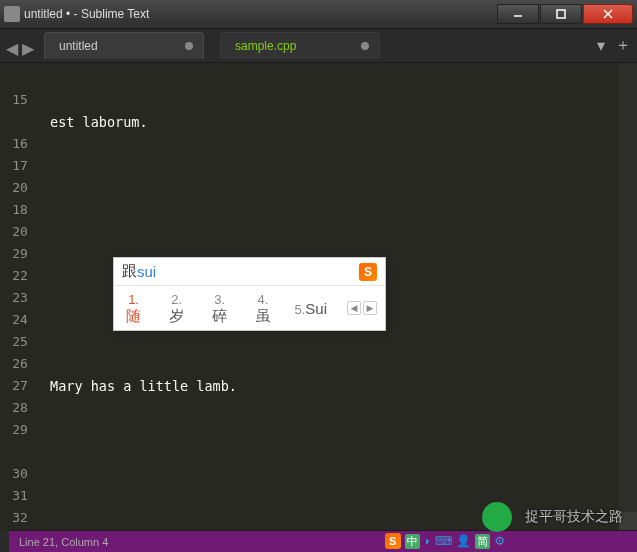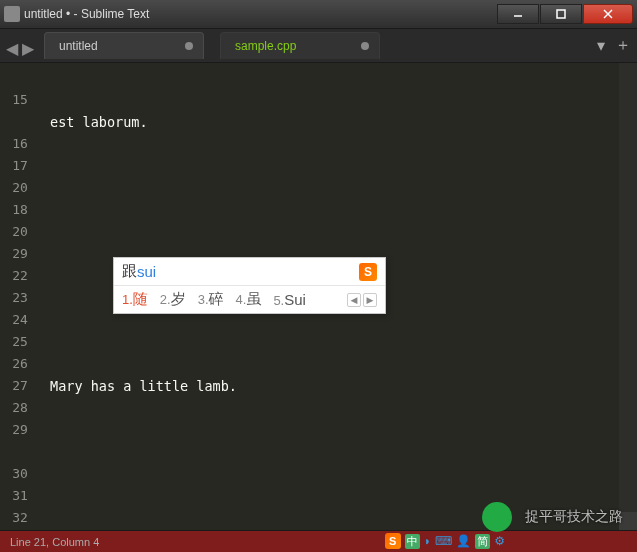--- a/index.html
+++ b/index.html
@@ -30,29 +30,29 @@
   .code-line { min-height: 22px; }
   
   .minimap { position: absolute; right: 0; top: 0; bottom: 0; width: 18px; background: #2d2d2a; }
   .scrollbar { position: absolute; right: 0; bottom: 0; width: 18px; height: 18px; background: #3a3a38; }
   
   .ime-popup { position: absolute; top: 257px; left: 113px; width: 273px; background: #fff; border: 1px solid #c8c8c8; font-family: Arial, 'Microsoft YaHei', sans-serif; font-size: 15px; box-shadow: 2px 2px 6px rgba(0,0,0,0.2); }
   .ime-comp-row { display: flex; align-items: center; padding: 4px 8px; border-bottom: 1px solid #e5e5e5; }
   .ime-comp { color: #333; }
   .ime-comp-suffix { color: #3080e0; }
   .ime-icon { margin-left: auto; width: 18px; height: 18px; background: linear-gradient(135deg, #ff6600, #ff8800); border-radius: 3px; color: #fff; font-weight: bold; font-size: 12px; display: flex; align-items: center; justify-content: center; }
-  .ime-cand-row { display: flex; align-items: center; padding: 4px 8px; gap: 12px; text-align: center; }
+  .ime-cand-row { display: flex; align-items: center; padding: 4px 8px; gap: 20px; text-align: center; }
   .ime-cand .num { color: #888; font-size: 13px; }
   .ime-cand.first .num { color: #e05030; }
   .ime-cand.first .ch { color: #e05030; }
   .ime-cand .ch { color: #555; }
   .ime-pager { margin-left: auto; display: flex; gap: 2px; }
   .ime-pager-btn { width: 14px; height: 14px; border: 1px solid #ccc; font-size: 9px; display: flex; align-items: center; justify-content: center; color: #888; border-radius: 2px; }
   
-  .statusbar { height: 22px; background: #7f1d1d; color: #aaa; font-size: 11px; display: flex; align-items: center; padding: 0 10px; border-top: 1px solid #1a1a1a; }
+  .statusbar { height: 22px; background: #701a75; color: #aaa; font-size: 11px; display: flex; align-items: center; padding: 0 10px; border-top: 1px solid #1a1a1a; margin-left: 9px; }
   
   .watermark { position: absolute; bottom: 20px; right: 14px; display: flex; align-items: center; gap: 13px; color: rgba(255,255,255,0.7); font-size: 14px; font-family: Liberation Serif, serif; text-shadow: 0 0 3px #000; }
   .wm-avatar { width: 30px; height: 30px; border-radius: 50%; background: #2a4; }
   
   .sogou-bar { position: absolute; bottom: 2px; right: 130px; height: 18px; display: flex; align-items: center; gap: 4px; padding: 0 2px; }
   .sogou-s { width: 16px; height: 16px; background: linear-gradient(135deg,#ff6600,#ff8800); border-radius: 3px; color: #fff; font-weight: bold; font-size: 11px; display: flex; align-items: center; justify-content: center; }
   .sogou-ch { color: #fff; font-size: 11px; background: #4a6; border-radius: 2px; padding: 0 2px; }
   .sogou-ico { color: #39d; font-size: 12px; }
 </style>
 </head>

